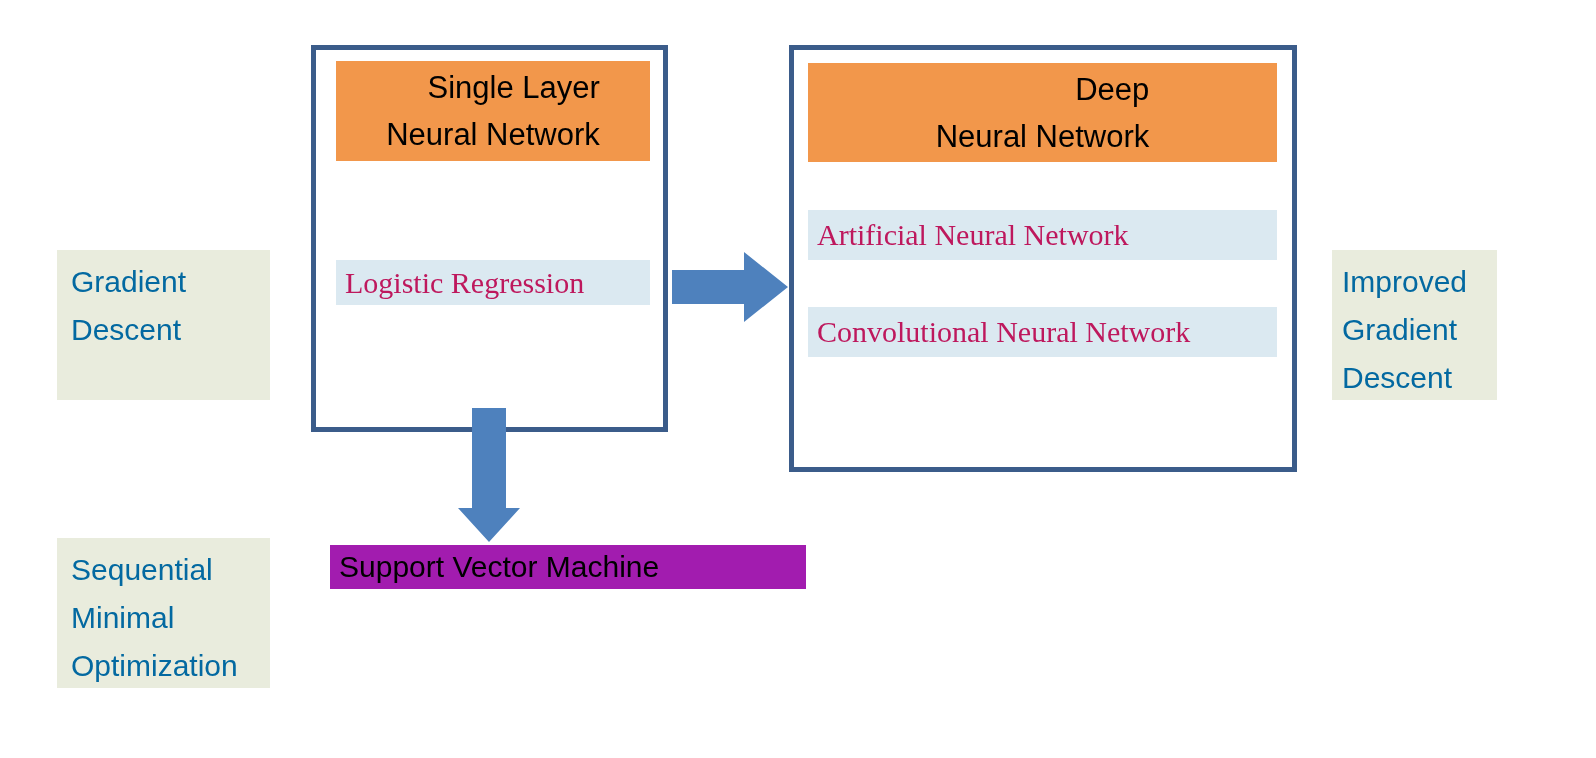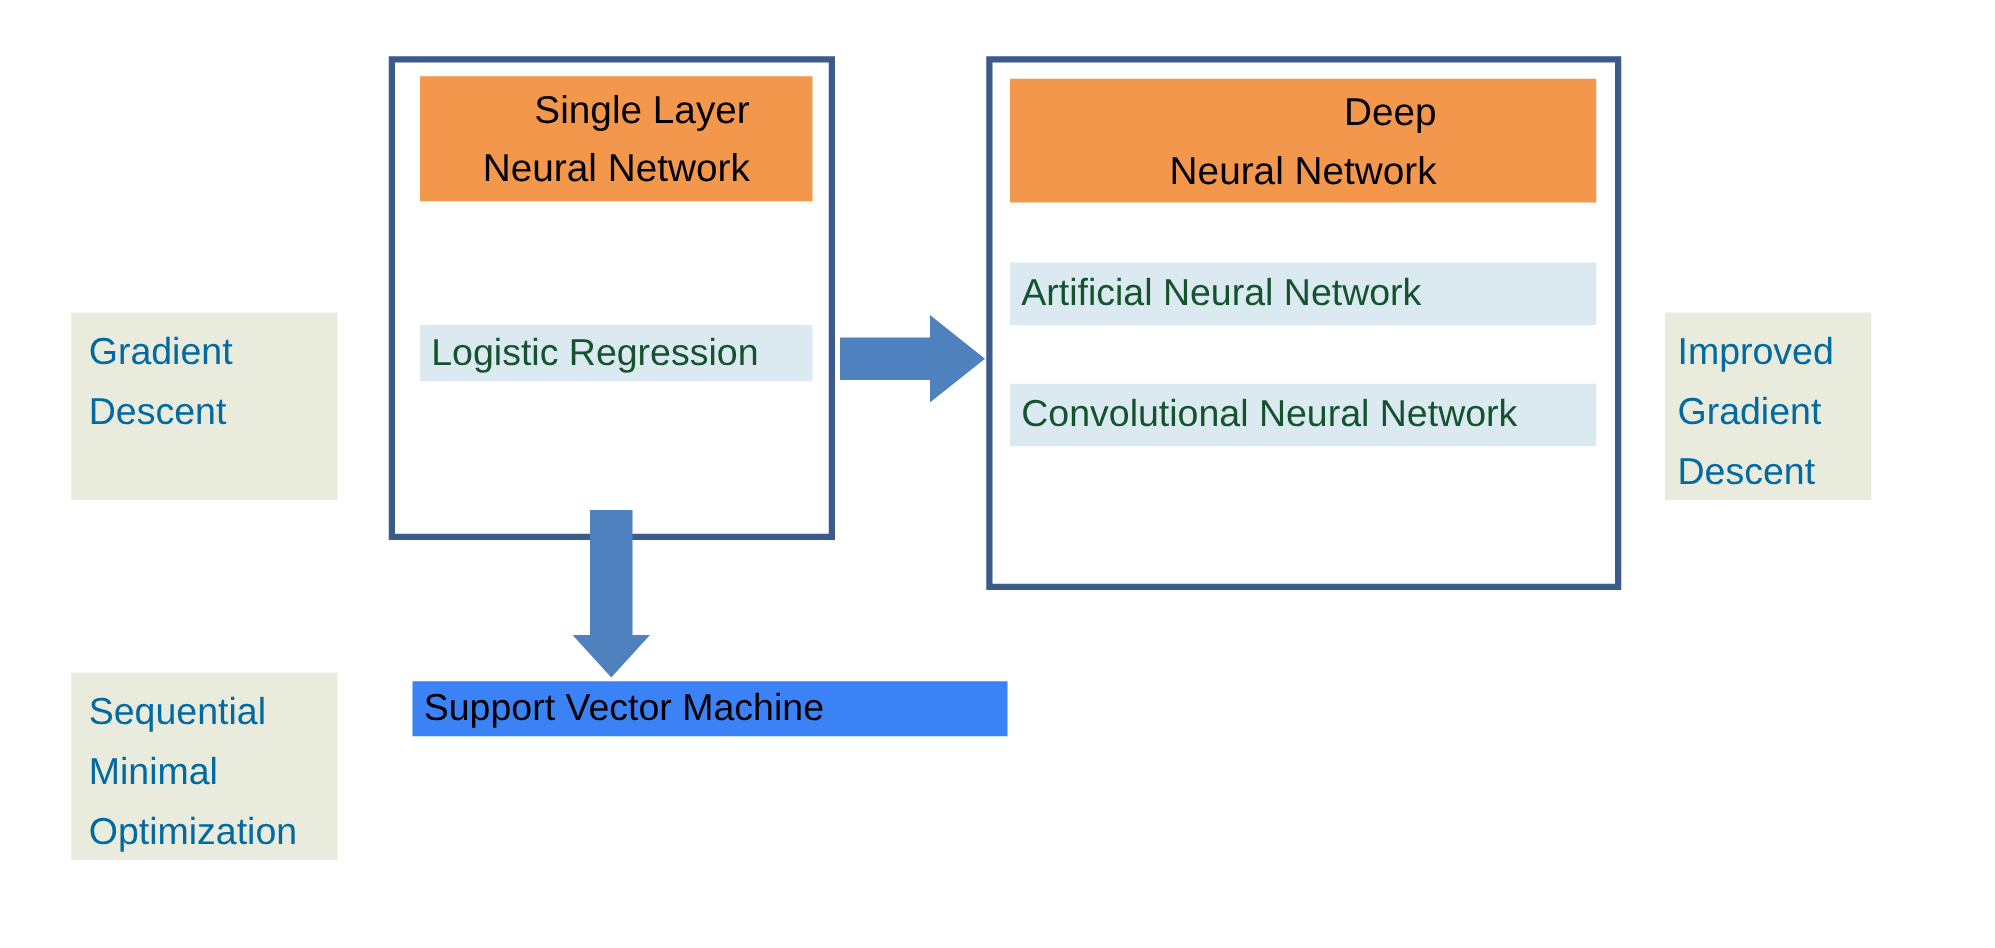--- a/index.html
+++ b/index.html
@@ -74,36 +74,37 @@
   
   .item-row {
     position: absolute;
     background: #DBE9F1;
     box-sizing: border-box;
     display: flex;
     align-items: center;
     padding-left: 9px;
     font-size: 30px;
     line-height: 36px;
-    color: #14532d;
+    color: #be185d;
     white-space: nowrap;
+    font-family: Liberation Serif, serif;
   }
   
   #item-logistic-regression { left: 20px; top: 210px; width: 314px; height: 45px; }
   #item-perceptron          { left: 20px; top: 307px; width: 314px; height: 43px; }
   
   #item-ann { left: 14px; top: 160px; width: 469px; height: 50px; }
   #item-cnn { left: 14px; top: 257px; width: 469px; height: 50px; }
   #item-rnn { left: 14px; top: 353px; width: 469px; height: 50px; }
 
   
   #item-svm {
     position: absolute;
     left: 330px; top: 545px; width: 476px; height: 44px;
-    background: #3b82f6;
+    background: #a21caf;
     box-sizing: border-box;
     display: flex;
     align-items: center;
     padding-left: 9px;
     font-size: 30px;
     line-height: 36px;
     color: #000000;
     white-space: nowrap;
   }
 

